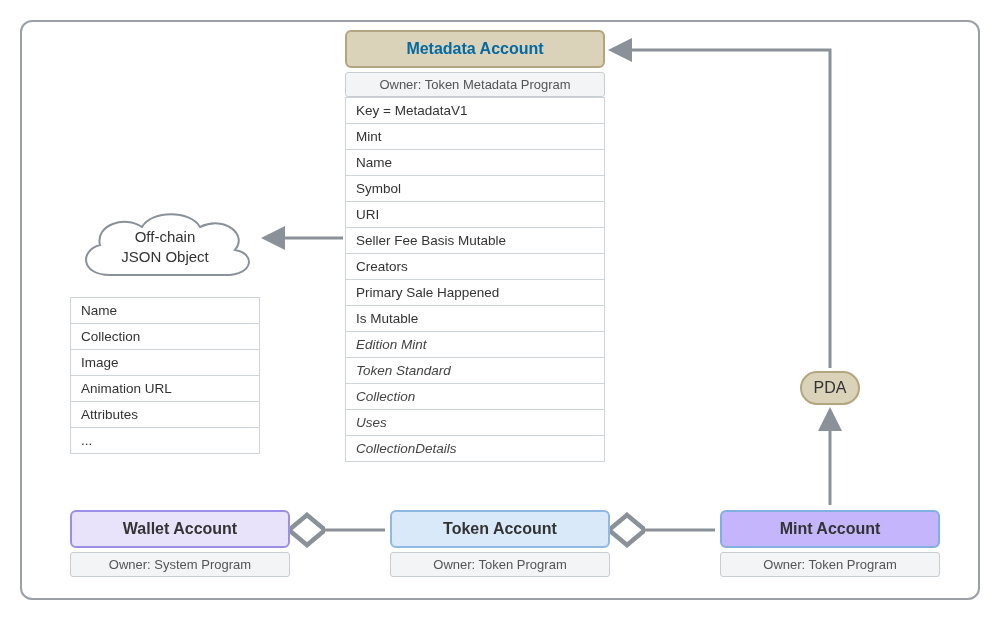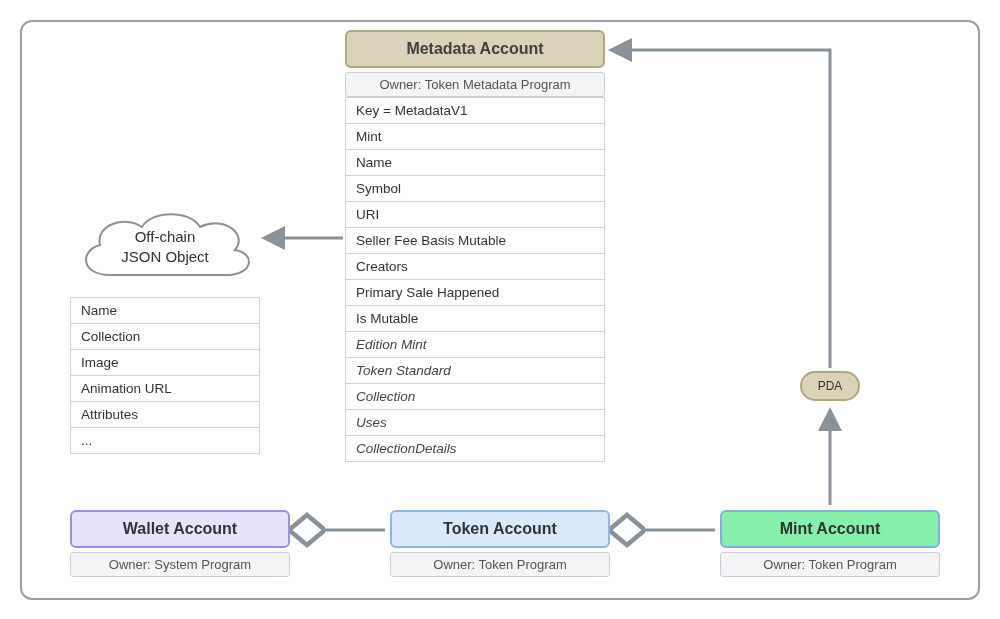--- a/index.html
+++ b/index.html
@@ -58,21 +58,21 @@
   
   .metadata-group {
     position: absolute;
     left: 345px;
     top: 30px;
     width: 260px;
   }
   .metadata-title {
     background: #dad2b9;
     border-color: #b3a67f;
-    color: #404040;
+    color: #0369a1;
   }
   
   .json-group {
     position: absolute;
     left: 70px;
     top: 205px;
     width: 190px;
   }
   .cloud {
     position: relative;
@@ -110,35 +110,35 @@
     background: #d9e9f9;
     border-color: #8fb9e3;
   }
   .mint-group {
     position: absolute;
     left: 720px;
     top: 510px;
     width: 220px;
   }
   .mint-title {
-    background: #86efac;
+    background: #c4b5fd;
     border-color: #7fb0df;
   }
   
   .pda-pill {
     position: absolute;
     left: 800px;
     top: 371px;
     width: 60px;
     padding: 6px 0;
     background: #dad2b9;
     border: 2px solid #b3a67f;
     border-radius: 18px;
     text-align: center;
-    font-size: 12px;
+    font-size: 16px;
     font-weight: 500;
   }
   
   svg.arrows {
     position: absolute;
     left: 0; top: 0;
     width: 1000px;
     height: 619px;
     pointer-events: none;
   }

